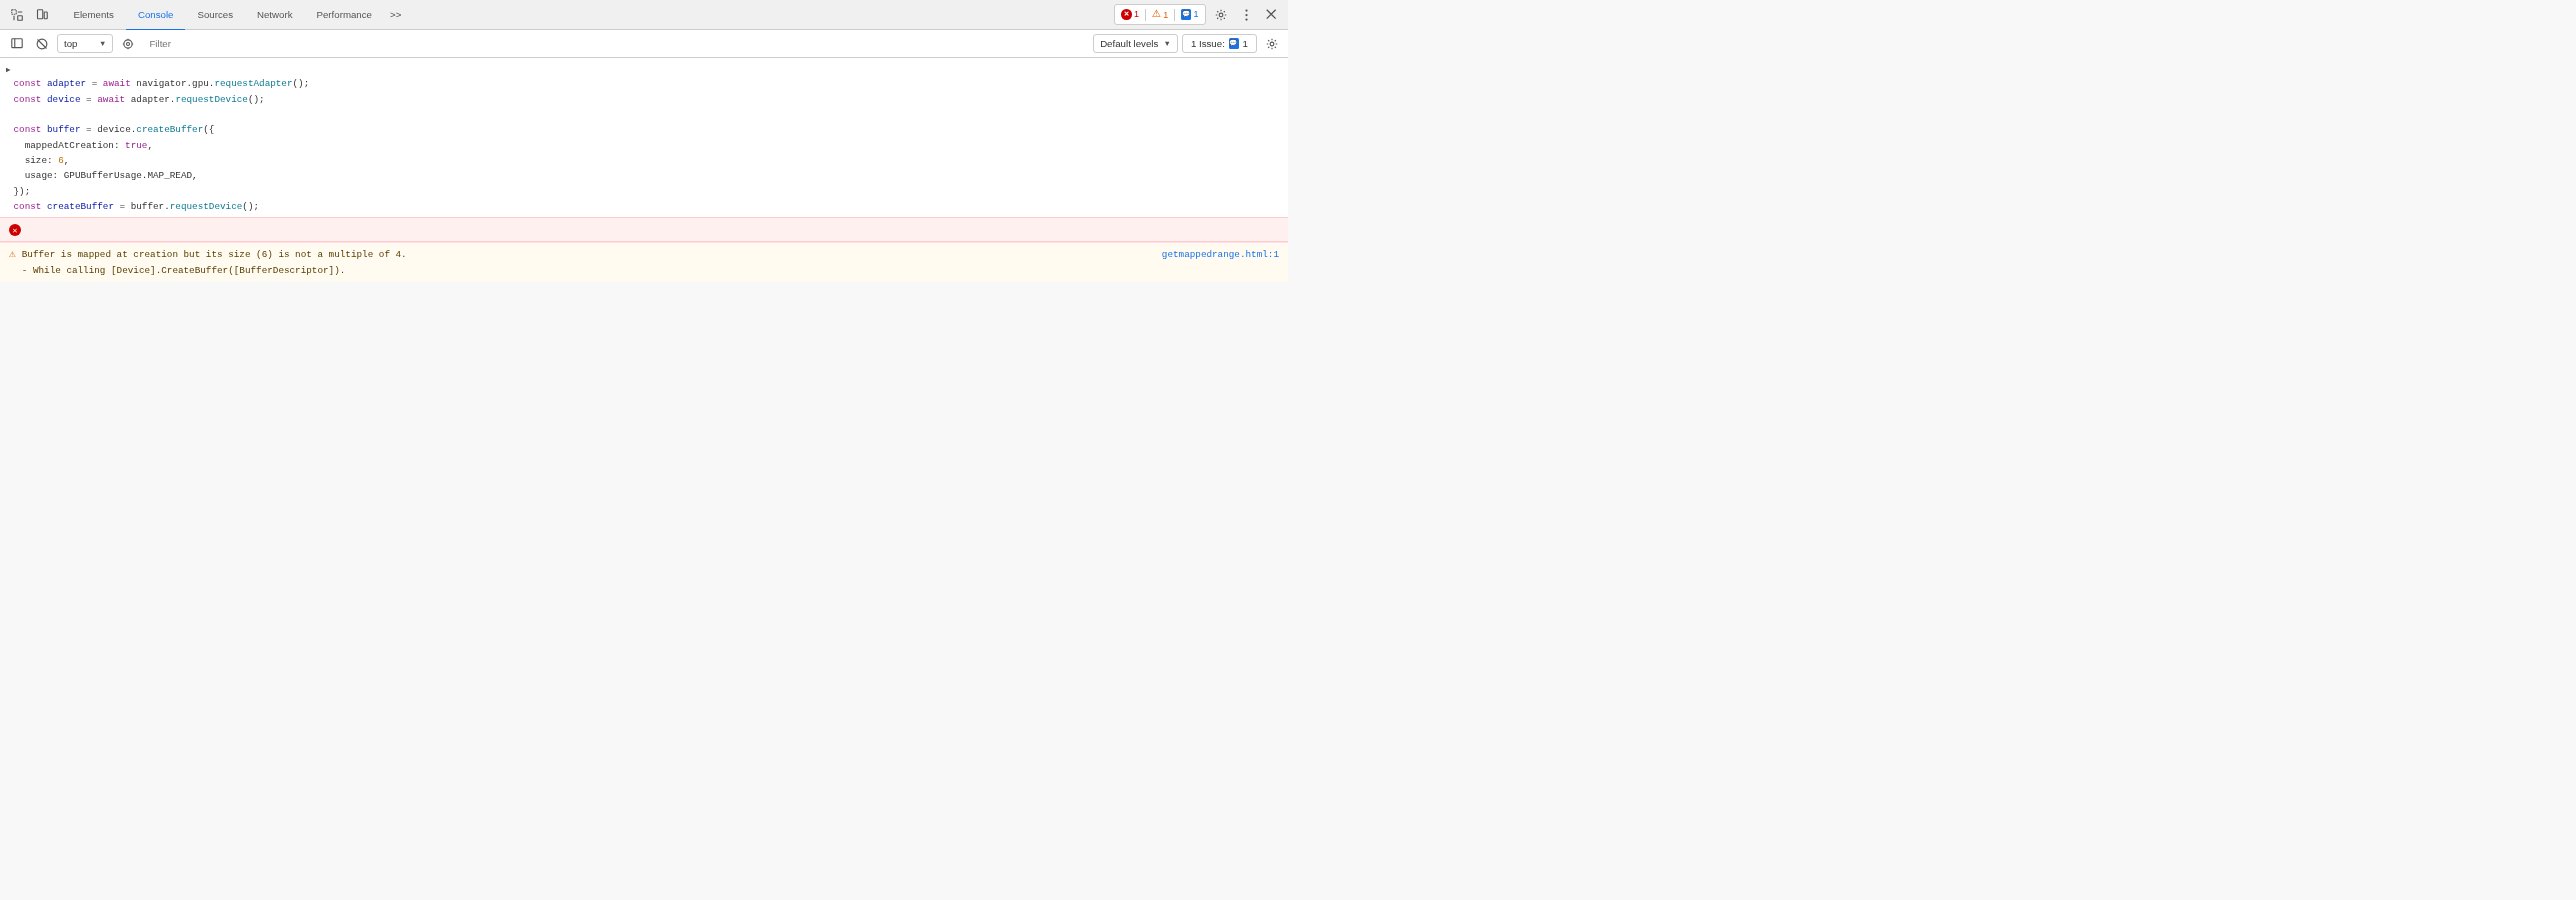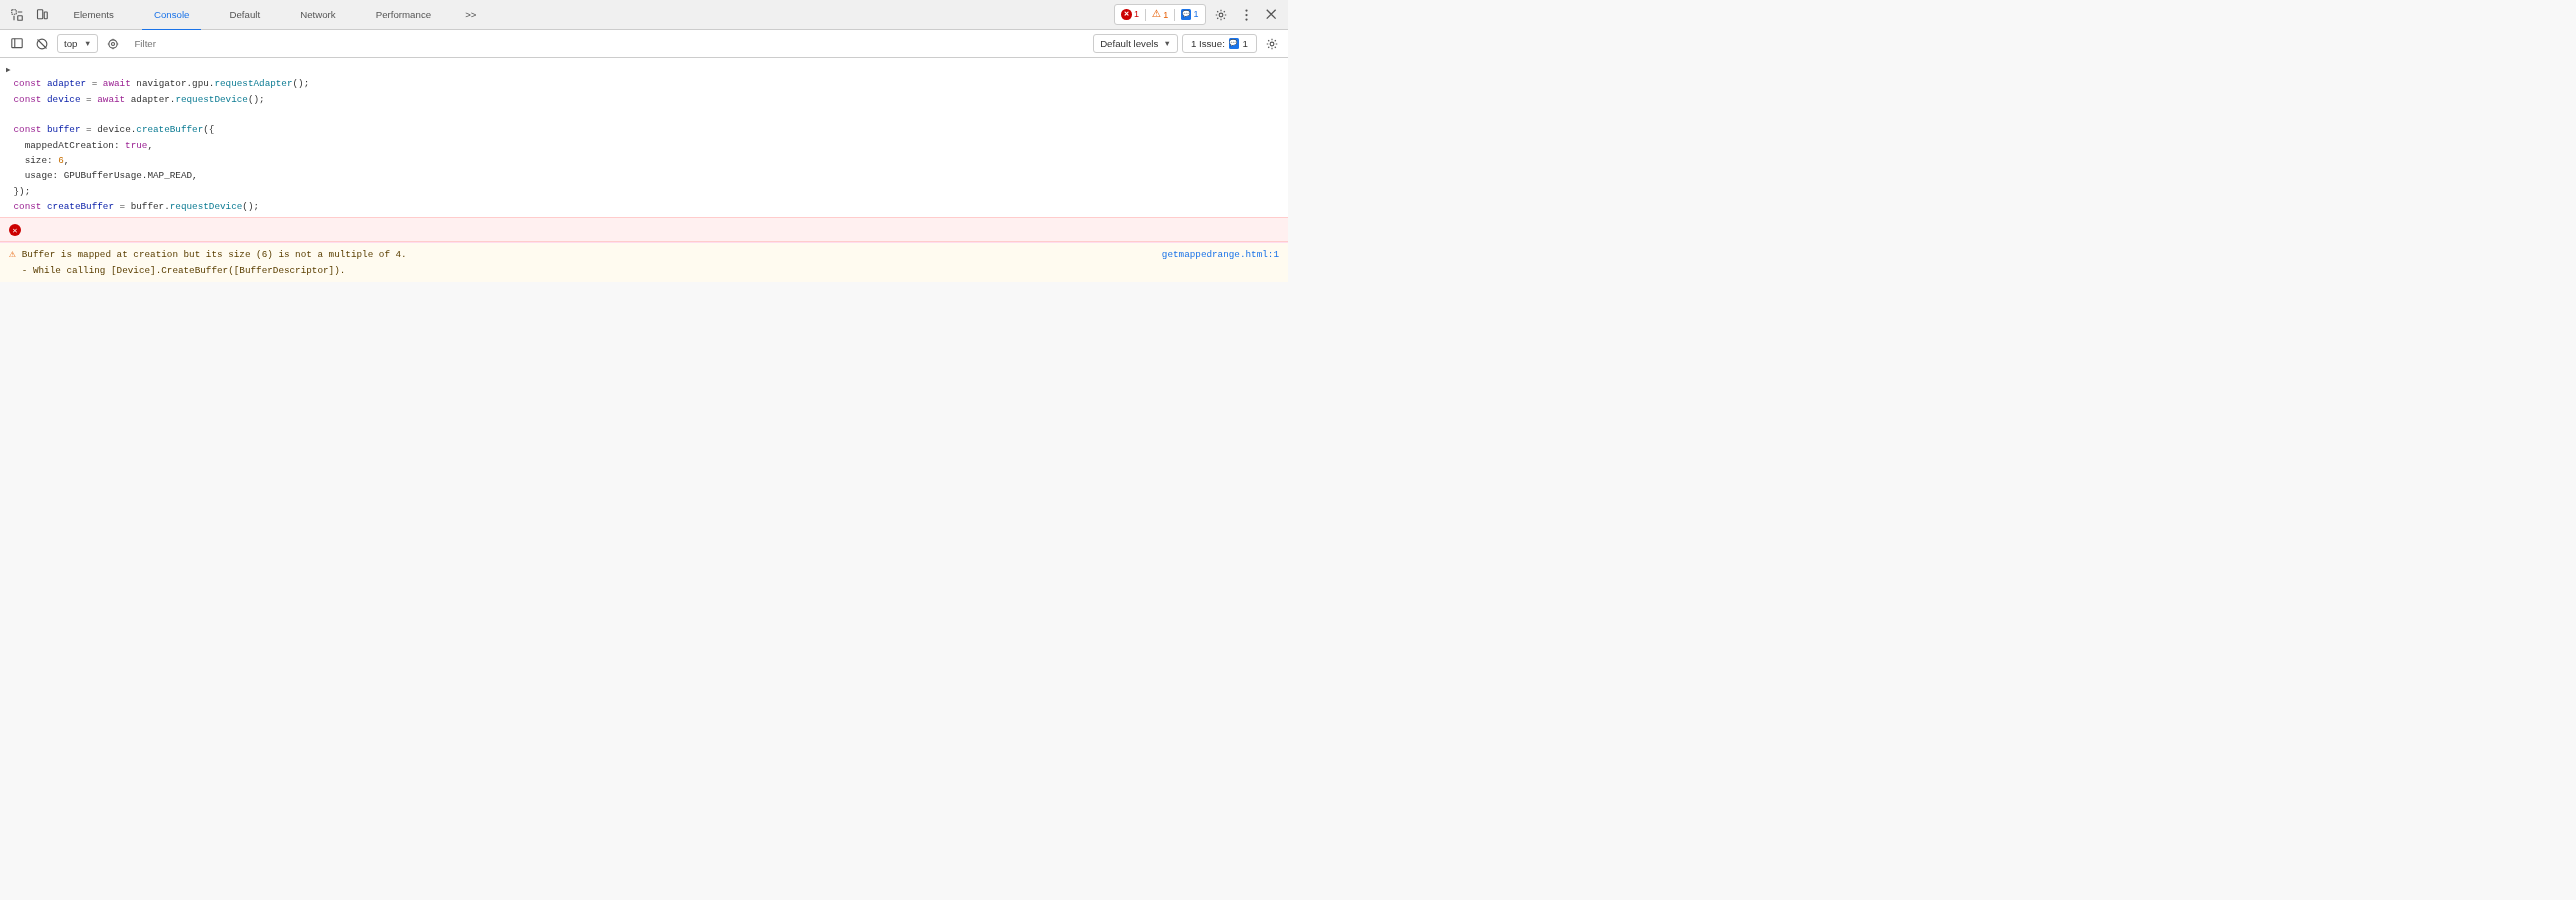--- a/index.html
+++ b/index.html
@@ -37,21 +37,21 @@
       border-radius: 3px;
       cursor: pointer;
       color: #555;
       font-size: 10.4px;
       border: none;
       background: transparent;
     }
     .tab-list {
       display: flex;
       align-items: flex-start;
-      gap: 16px;
+      gap: 0;
       flex: 1;
     }
     .tab {
       padding: 0 12px;
       height: 30px;
       display: flex;
       align-items: center;
       cursor: pointer;
       font-size: 9.7px;
       color: #555;
@@ -129,21 +129,21 @@
       gap: 4.5px;
     }
     .second-bar-left {
       display: flex;
       align-items: center;
       gap: 4.5px;
     }
     .top-selector {
       display: flex;
       align-items: center;
-      gap: 5px;
+      gap: 20px;
       padding: 2.2px 6px;
       border: 0.7px solid #ccc;
       border-radius: 3px;
       background: white;
       cursor: pointer;
       font-size: 9.7px;
       height: 19.4px;
     }
     .filter-input {
       flex: 1;
@@ -297,21 +297,21 @@
   </div>
 
   <div class="tab-list">
     <div class="tab">
       <span>Elements</span>
     </div>
     <div class="tab active">
       <span>Console</span>
     </div>
     <div class="tab">
-      <span>Default</span>
+      <span>Sources</span>
     </div>
     <div class="tab">
       <span>Network</span>
     </div>
     <div class="tab">
       <span>Performance</span>
     </div>
     <div class="more-btn">
       <span>&gt;&gt;</span>
     </div>

